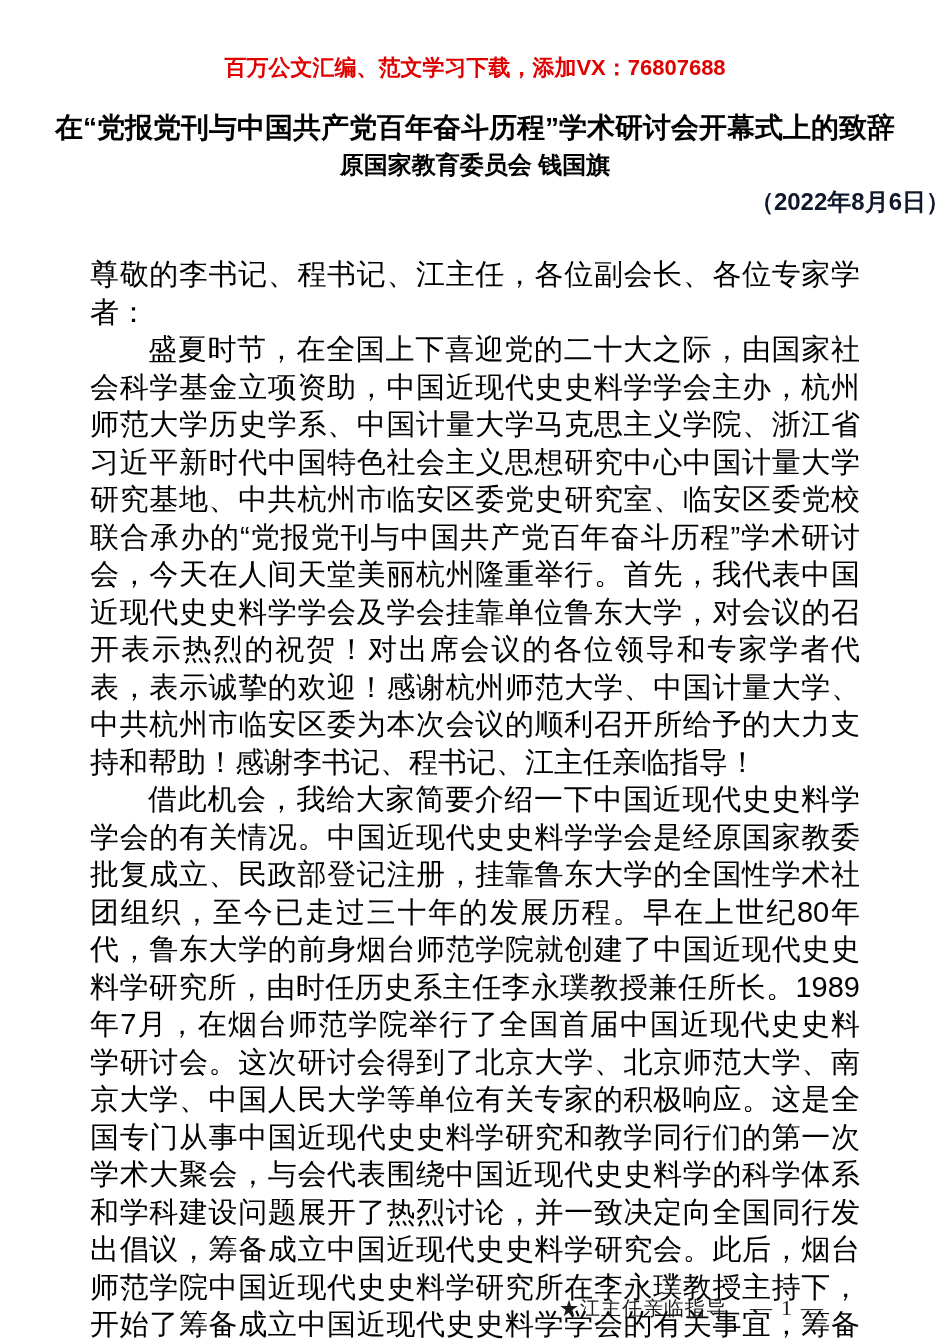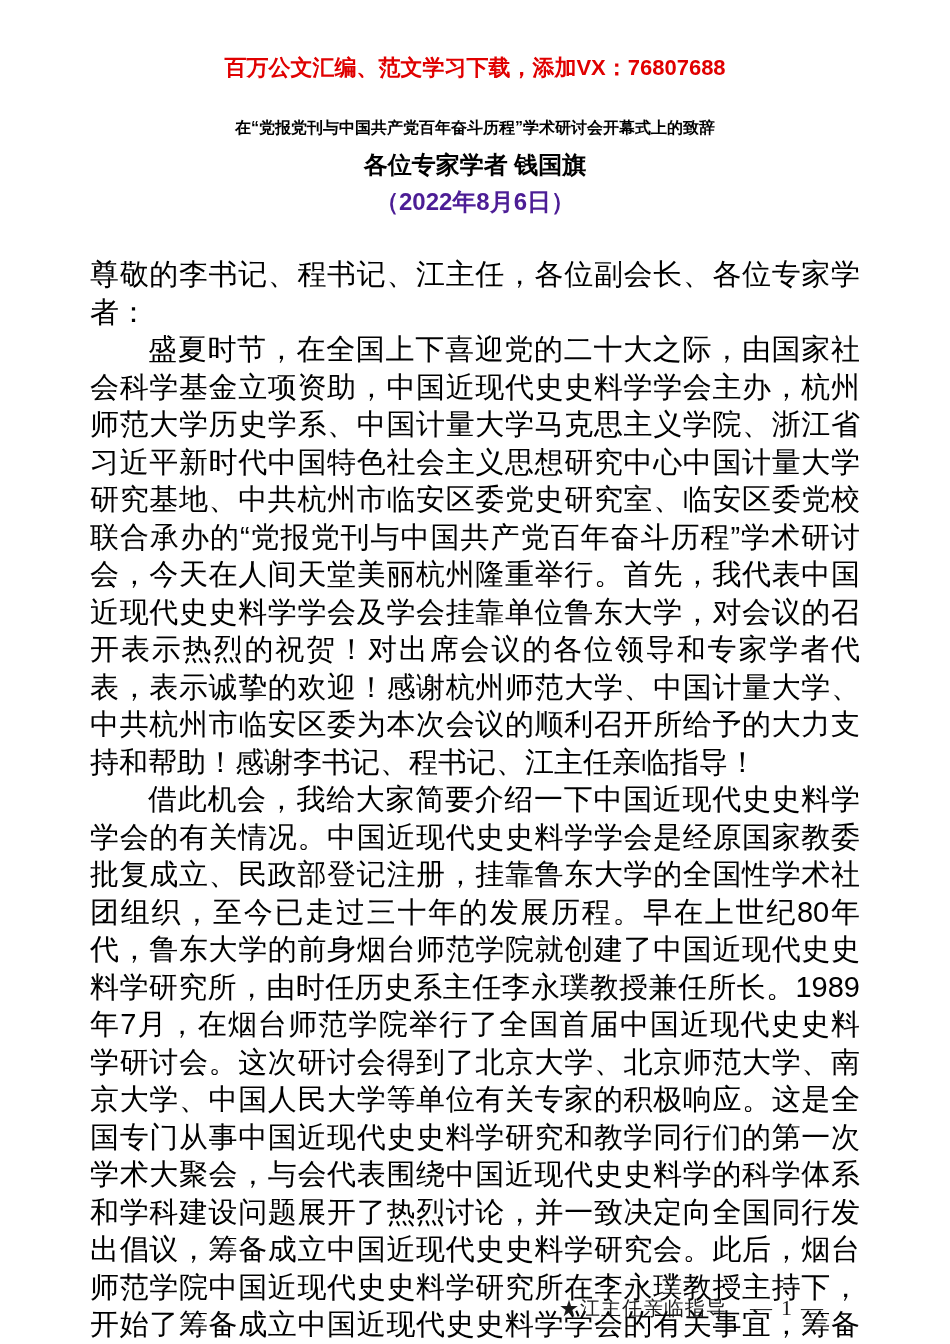--- a/index.html
+++ b/index.html
@@ -21,38 +21,38 @@
     margin-top: 42px;
     text-align: center;
     font-size: 22px;
     line-height: 28px;
     font-weight: bold;
     color: #e00000;
   }
   .title {
     margin-top: 27px;
     text-align: center;
-    font-size: 16px;
+    font-size: 28px;
     line-height: 37px;
     font-weight: bold;
     color: #000000;
   }
   .author {
     text-align: center;
     font-size: 24px;
     line-height: 37px;
     font-weight: bold;
     color: #000000;
   }
   .doc-date {
-    text-align: center;
+    text-align: right;
     font-size: 24px;
     line-height: 37px;
     font-weight: bold;
-    color: #4c1d95;
+    color: #0f172a;
   }
   .body-text {
     margin: 36px 90px 0 90px;
     width: 770px;
     font-size: 29px;
     line-height: 37.5px;
     text-align: justify;
     text-justify: inter-ideograph;
     color: #000000;
   }
@@ -88,21 +88,21 @@
 </style>
 </head>
 <body>
 
 <div class="page">
 
   <div class="notice">百万公文汇编、范文学习下载，添加VX：76807688</div>
 
   <div class="title">在“党报党刊与中国共产党百年奋斗历程”学术研讨会开幕式上的致辞</div>
 
-  <div class="author">各位专家学者 钱国旗</div>
+  <div class="author">原国家教育委员会 钱国旗</div>
 
   <div class="doc-date">（2022年8月6日）</div>
 
   <div class="body-text">
     <p>尊敬的李书记、程书记、江主任，各位副会长、各位专家学者：</p>
     <p class="indent">盛夏时节，在全国上下喜迎党的二十大之际，由国家社会科学基金立项资助，中国近现代史史料学学会主办，杭州师范大学历史学系、中国计量大学马克思主义学院、浙江省习近平新时代中国特色社会主义思想研究中心中国计量大学研究基地、中共杭州市临安区委党史研究室、临安区委党校联合承办的“党报党刊与中国共产党百年奋斗历程”学术研讨会，今天在人间天堂美丽杭州隆重举行。首先，我代表中国近现代史史料学学会及学会挂靠单位鲁东大学，对会议的召开表示热烈的祝贺！对出席会议的各位领导和专家学者代表，表示诚挚的欢迎！感谢杭州师范大学、中国计量大学、中共杭州市临安区委为本次会议的顺利召开所给予的大力支持和帮助！感谢李书记、程书记、江主任亲临指导！</p>
     <p class="indent">借此机会，我给大家简要介绍一下中国近现代史史料学学会的有关情况。中国近现代史史料学学会是经原国家教委批复成立、民政部登记注册，挂靠鲁东大学的全国性学术社团组织，至今已走过三十年的发展历程。早在上世纪80年代，鲁东大学的前身烟台师范学院就创建了中国近现代史史料学研究所，由时任历史系主任李永璞教授兼任所长。1989年7月，在烟台师范学院举行了全国首届中国近现代史史料学研讨会。这次研讨会得到了北京大学、北京师范大学、南京大学、中国人民大学等单位有关专家的积极响应。这是全国专门从事中国近现代史史料学研究和教学同行们的第一次学术大聚会，与会代表围绕中国近现代史史料学的科学体系和学科建设问题展开了热烈讨论，并一致决定向全国同行发出倡议，筹备成立中国近现代史史料学研究会。此后，烟台师范学院中国近现代史史料学研究所在李永璞教授主持下，开始了筹备成立中国近现代史史料学学会的有关事宜，筹备工作历时三年。1992年4月，原国家教育委员会（教办【1992】21号文）批复，同意成立中国近现代史史料学学会。6月，民政部准予登记注册。10月，中国近现代史史料学学会成立大会暨第二次学术讨论会在山东省烟台市召开，由此宣告了学会的正式成立。</p>
   </div>
 
   <div class="footer">

